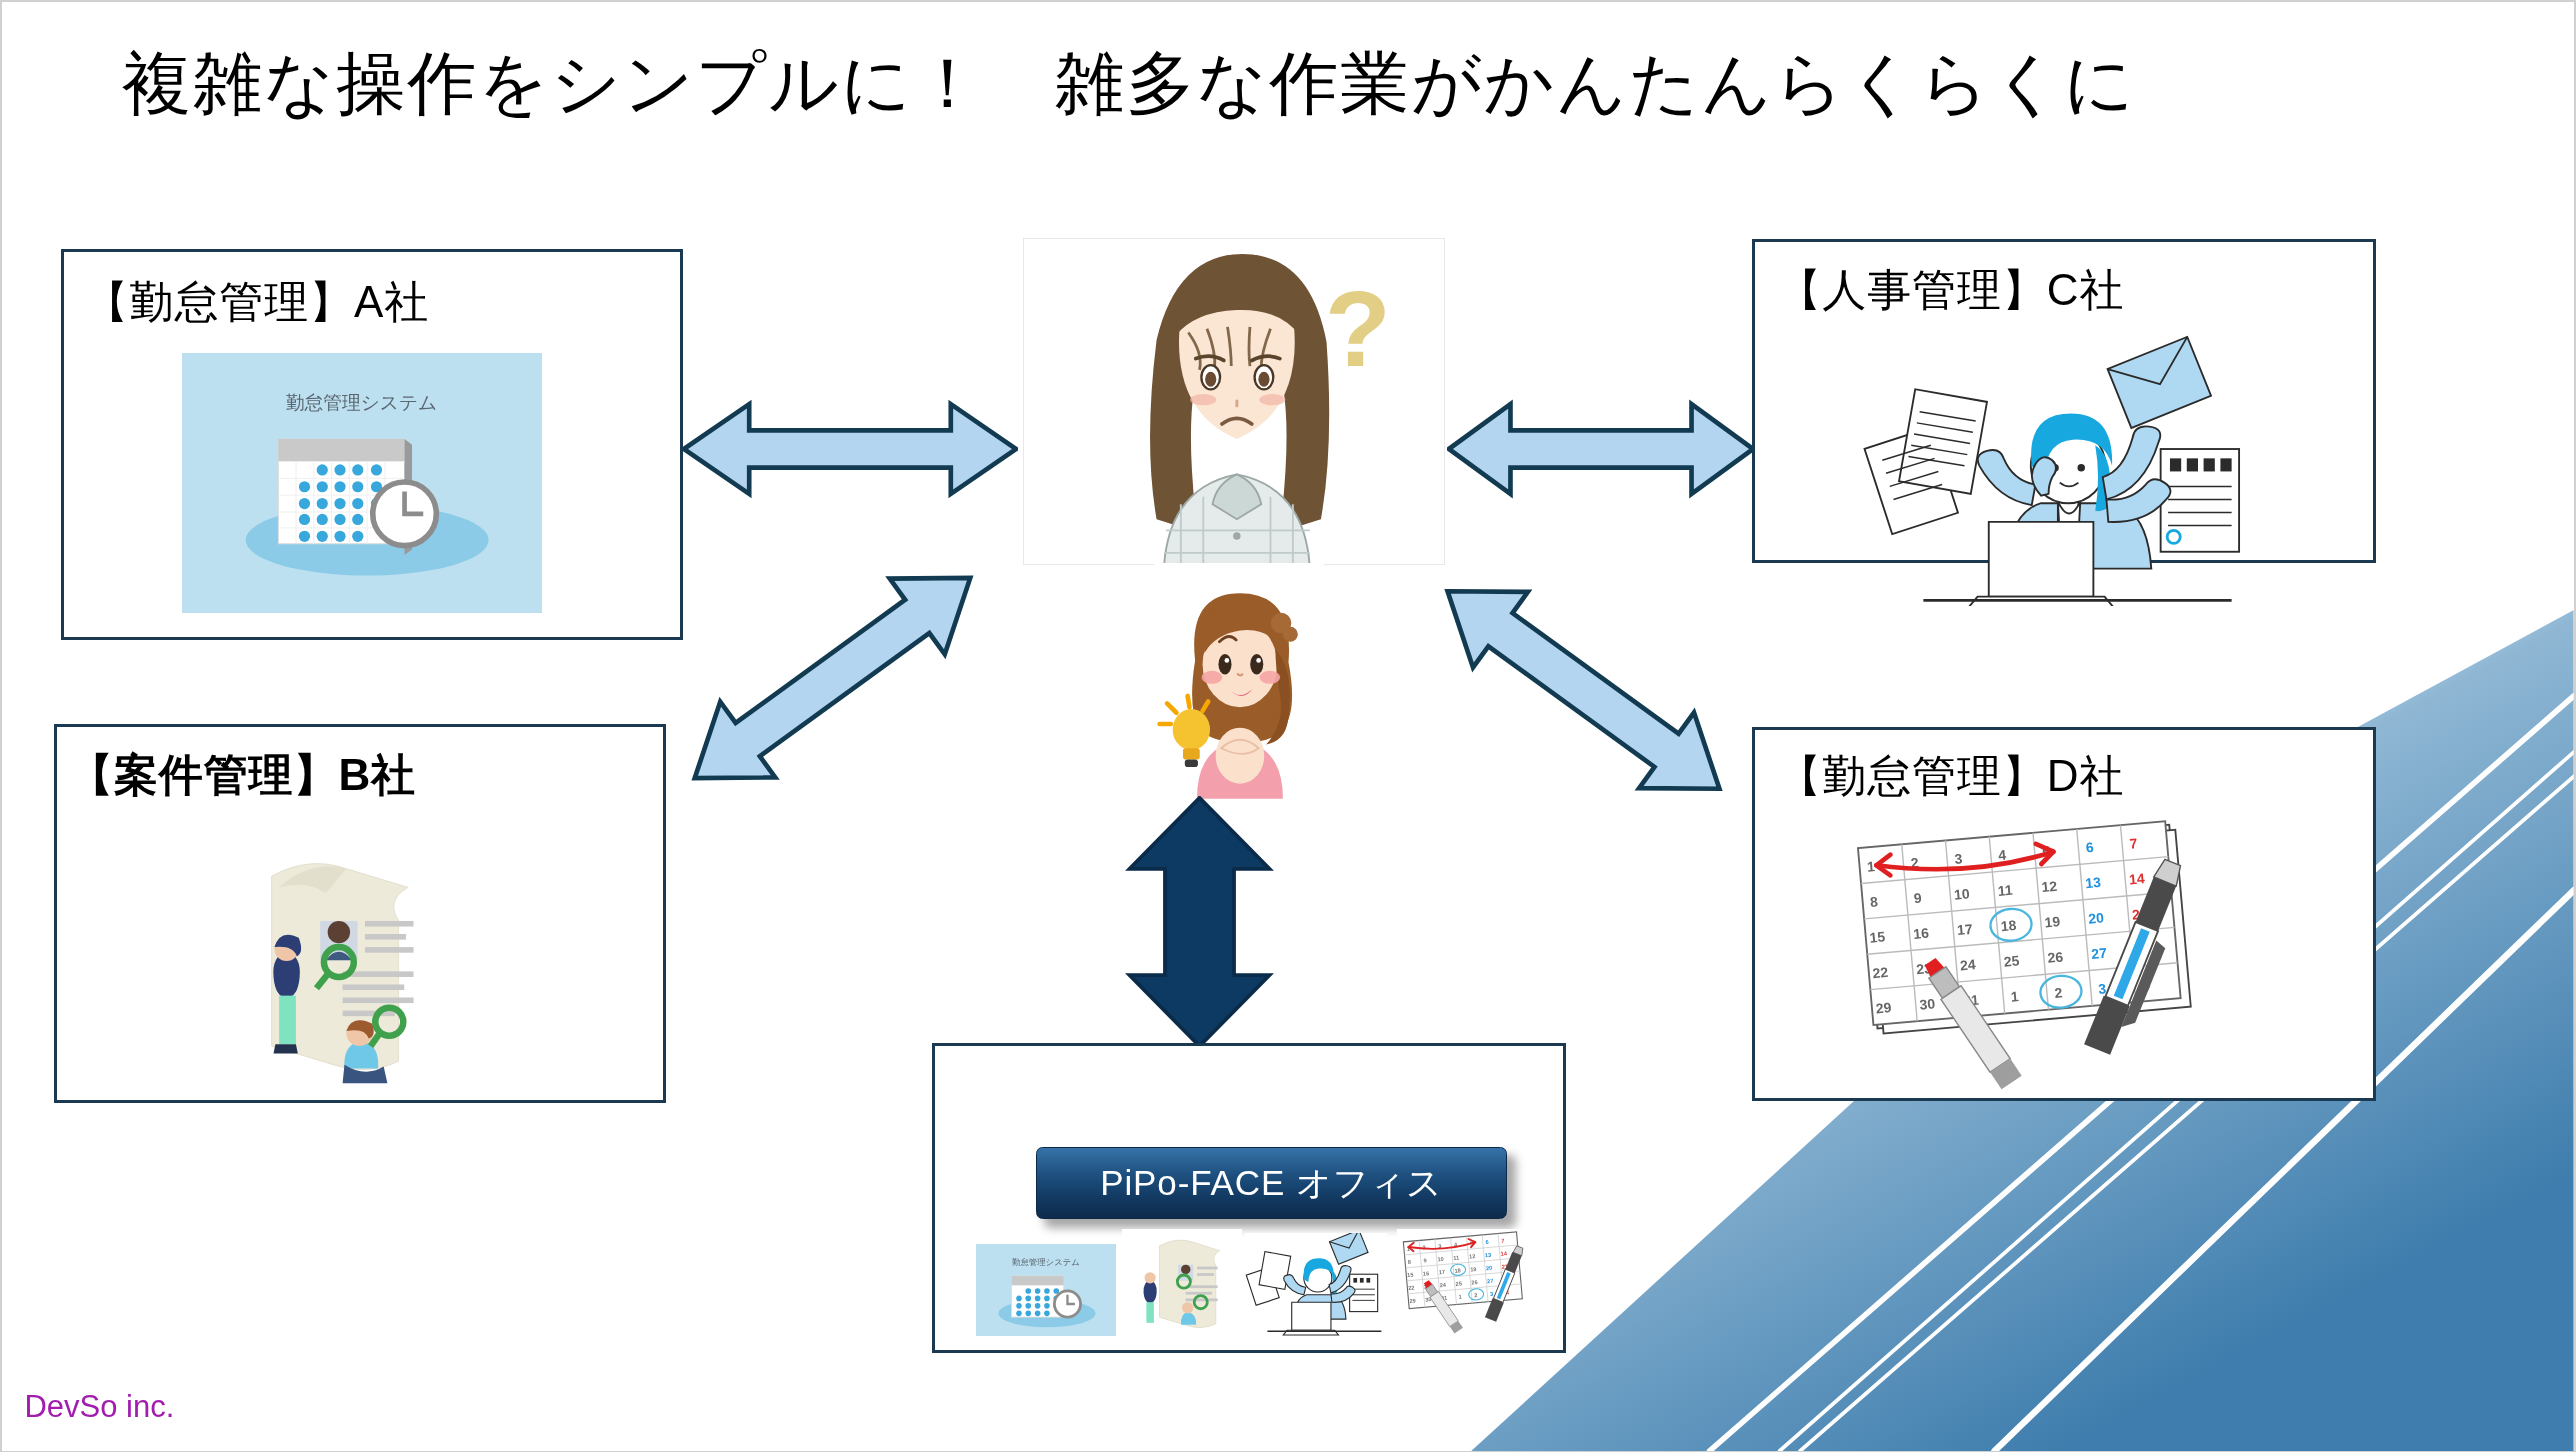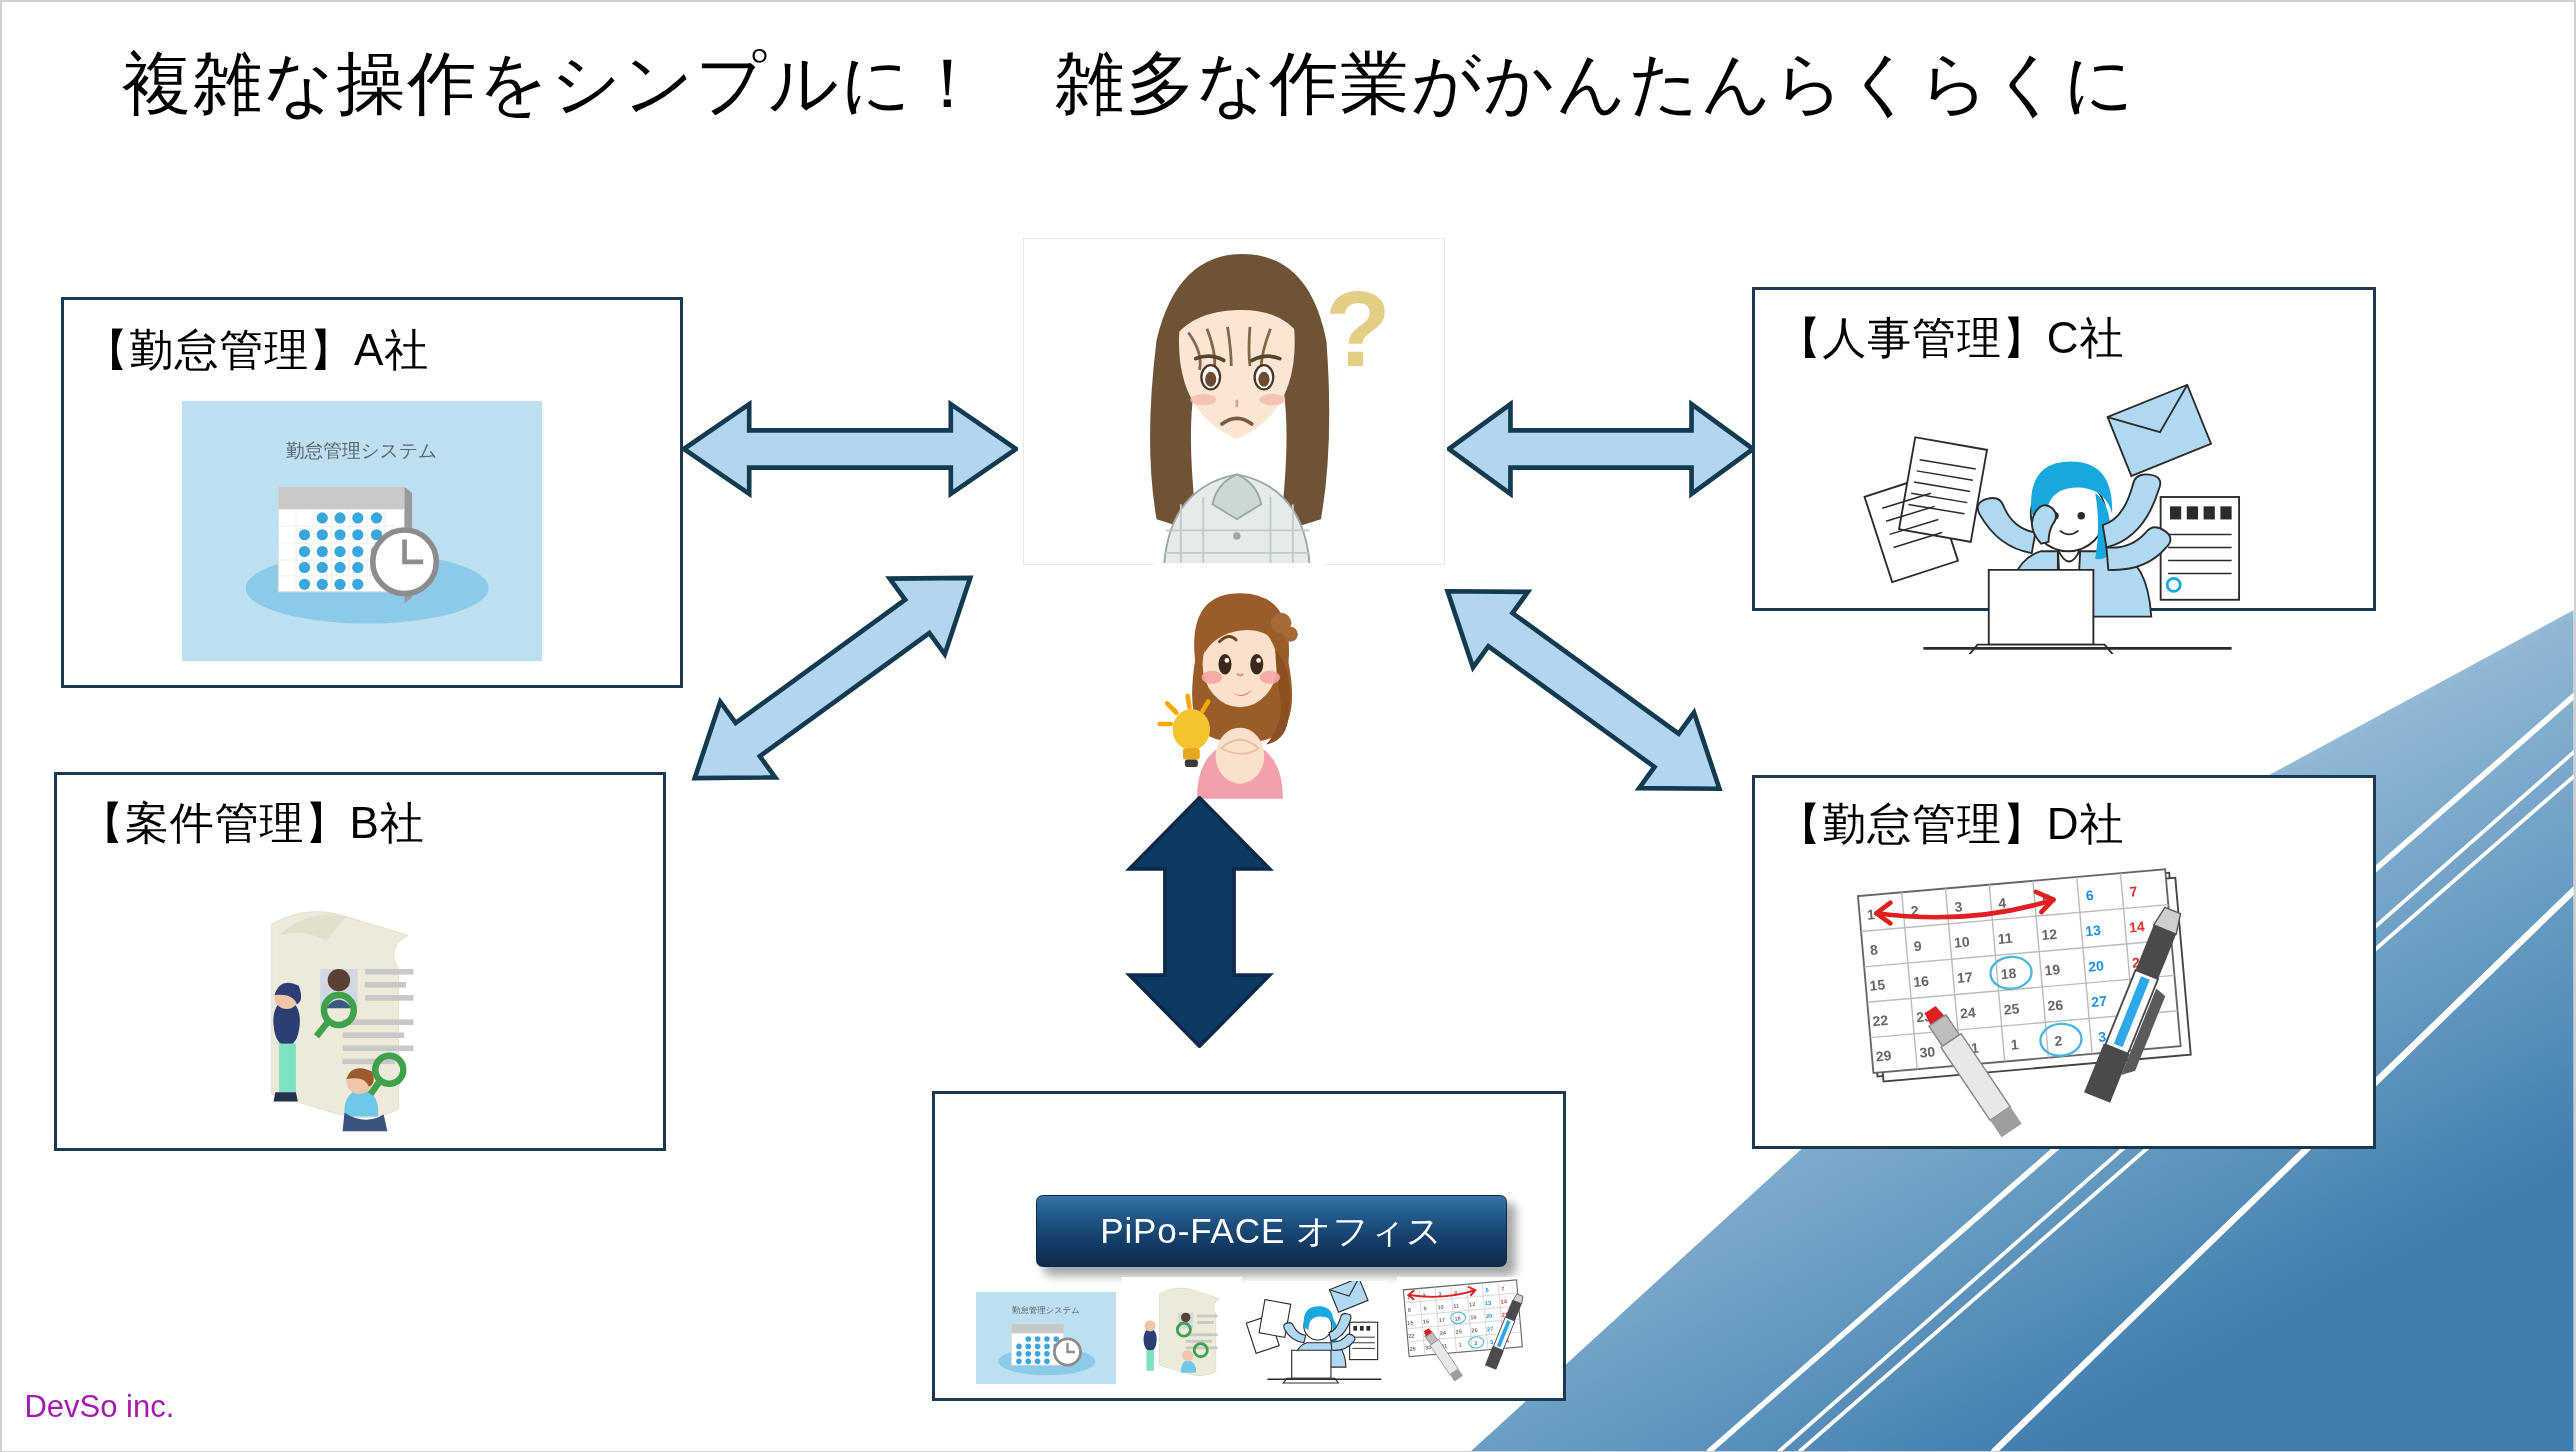--- a/index.html
+++ b/index.html
@@ -10,21 +10,21 @@
 
   
   .deco{position:absolute;right:0;bottom:0;width:1103px;height:841px;overflow:hidden;
         pointer-events:none;}
 
   
   .title{position:absolute;left:120px;top:36px;font-size:69px;color:#000;
          letter-spacing:1.9px;white-space:nowrap;font-weight:400;font-family:Liberation Mono, monospace;}
 
   
-  .box{position:absolute;border:3.7px solid #1B3A52;background:#fff;box-sizing:border-box;margin-top:48px;}
+  .box{position:absolute;border:3.7px solid #1B3A52;background:#fff;box-sizing:border-box;}
   .box-label{position:absolute;font-size:44px;color:#000;white-space:nowrap;letter-spacing:0.9px;}
 
   
   .footer{position:absolute;left:22.4px;bottom:26px;font-size:31px;color:#a21caf;}
 
   
   .arrow{position:absolute;}
 
   
   .centerimg{position:absolute;background:#fff;border:0.9px solid #e8e8e8;box-sizing:border-box;overflow:hidden;}
@@ -119,21 +119,21 @@
             <circle cx="169" cy="196" r="6"></circle>
             <circle cx="188" cy="196" r="6"></circle>
         </g>
         <circle cx="238" cy="172" r="34" fill="#fff" stroke="#8c8c8c" stroke-width="6"></circle>
         <path d="M238 148 v24 h20" stroke="#8c8c8c" stroke-width="5" fill="none"></path>
       </svg>
     </div>
   </div>
 
   <div class="box" style="left:52px;top:722px;width:612px;height:379px;">
-    <div class="box-label" style="left:23px;top:18.7px;">【案件管理】B社</div>
+    <div class="box-label" style="left:12px;top:18.7px;font-weight:bold;">【案件管理】B社</div>
     <div class="illus" style="left:140px;top:93px;width:280px;height:271px;">
       <svg width="280" height="271" viewBox="0 0 300 290">
         <path d="M80 60 q40 -22 80 -8 l66 20 q-24 14 -10 36 l0 150 q-30 16 -70 4 l-66 -20 z" fill="#EDEADA" stroke="#E2DECB"></path>
         <path d="M160 52 q-38 -10 -72 20 q28 -8 50 6 z" fill="#E3DFCD"></path>
         <rect x="132" y="108" width="40" height="42" fill="#cfd8e3"></rect>
         <circle cx="152" cy="120" r="12" fill="#5B4033"></circle>
         <path d="M138 150 q14 -18 28 0 z" fill="#3E5A80"></path>
         <g fill="#C8C8C8">
           <rect x="180" y="108" width="52" height="6"></rect>
             <rect x="180" y="122" width="44" height="6"></rect>

